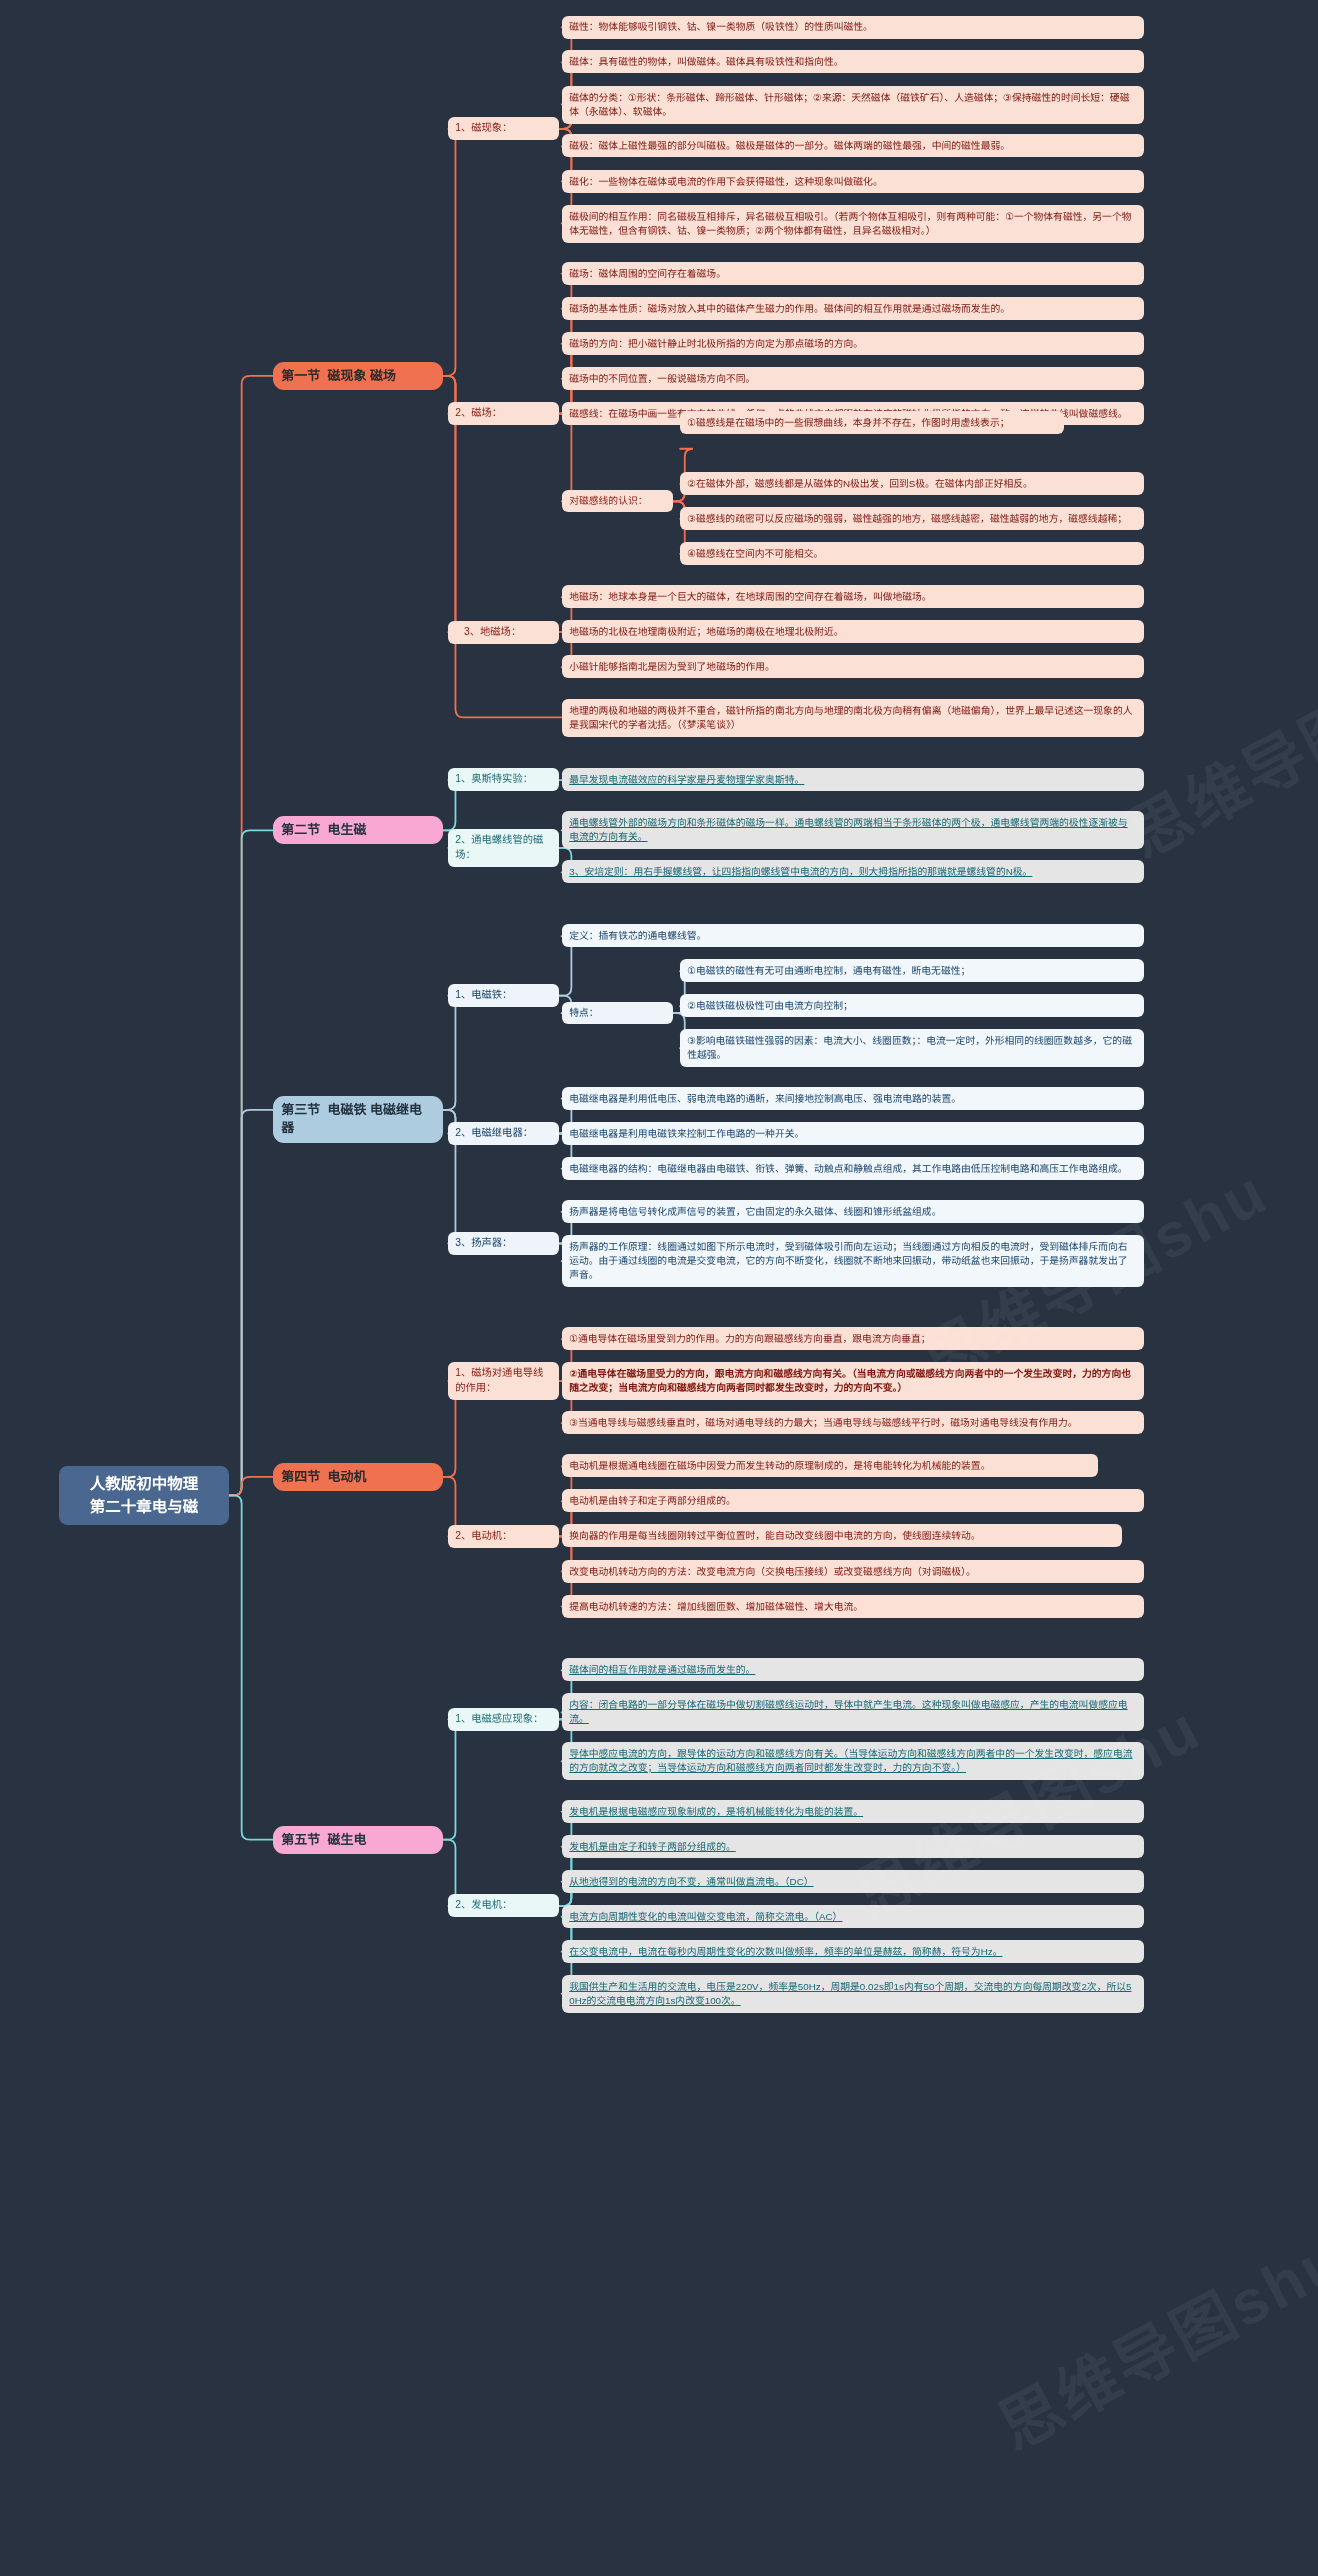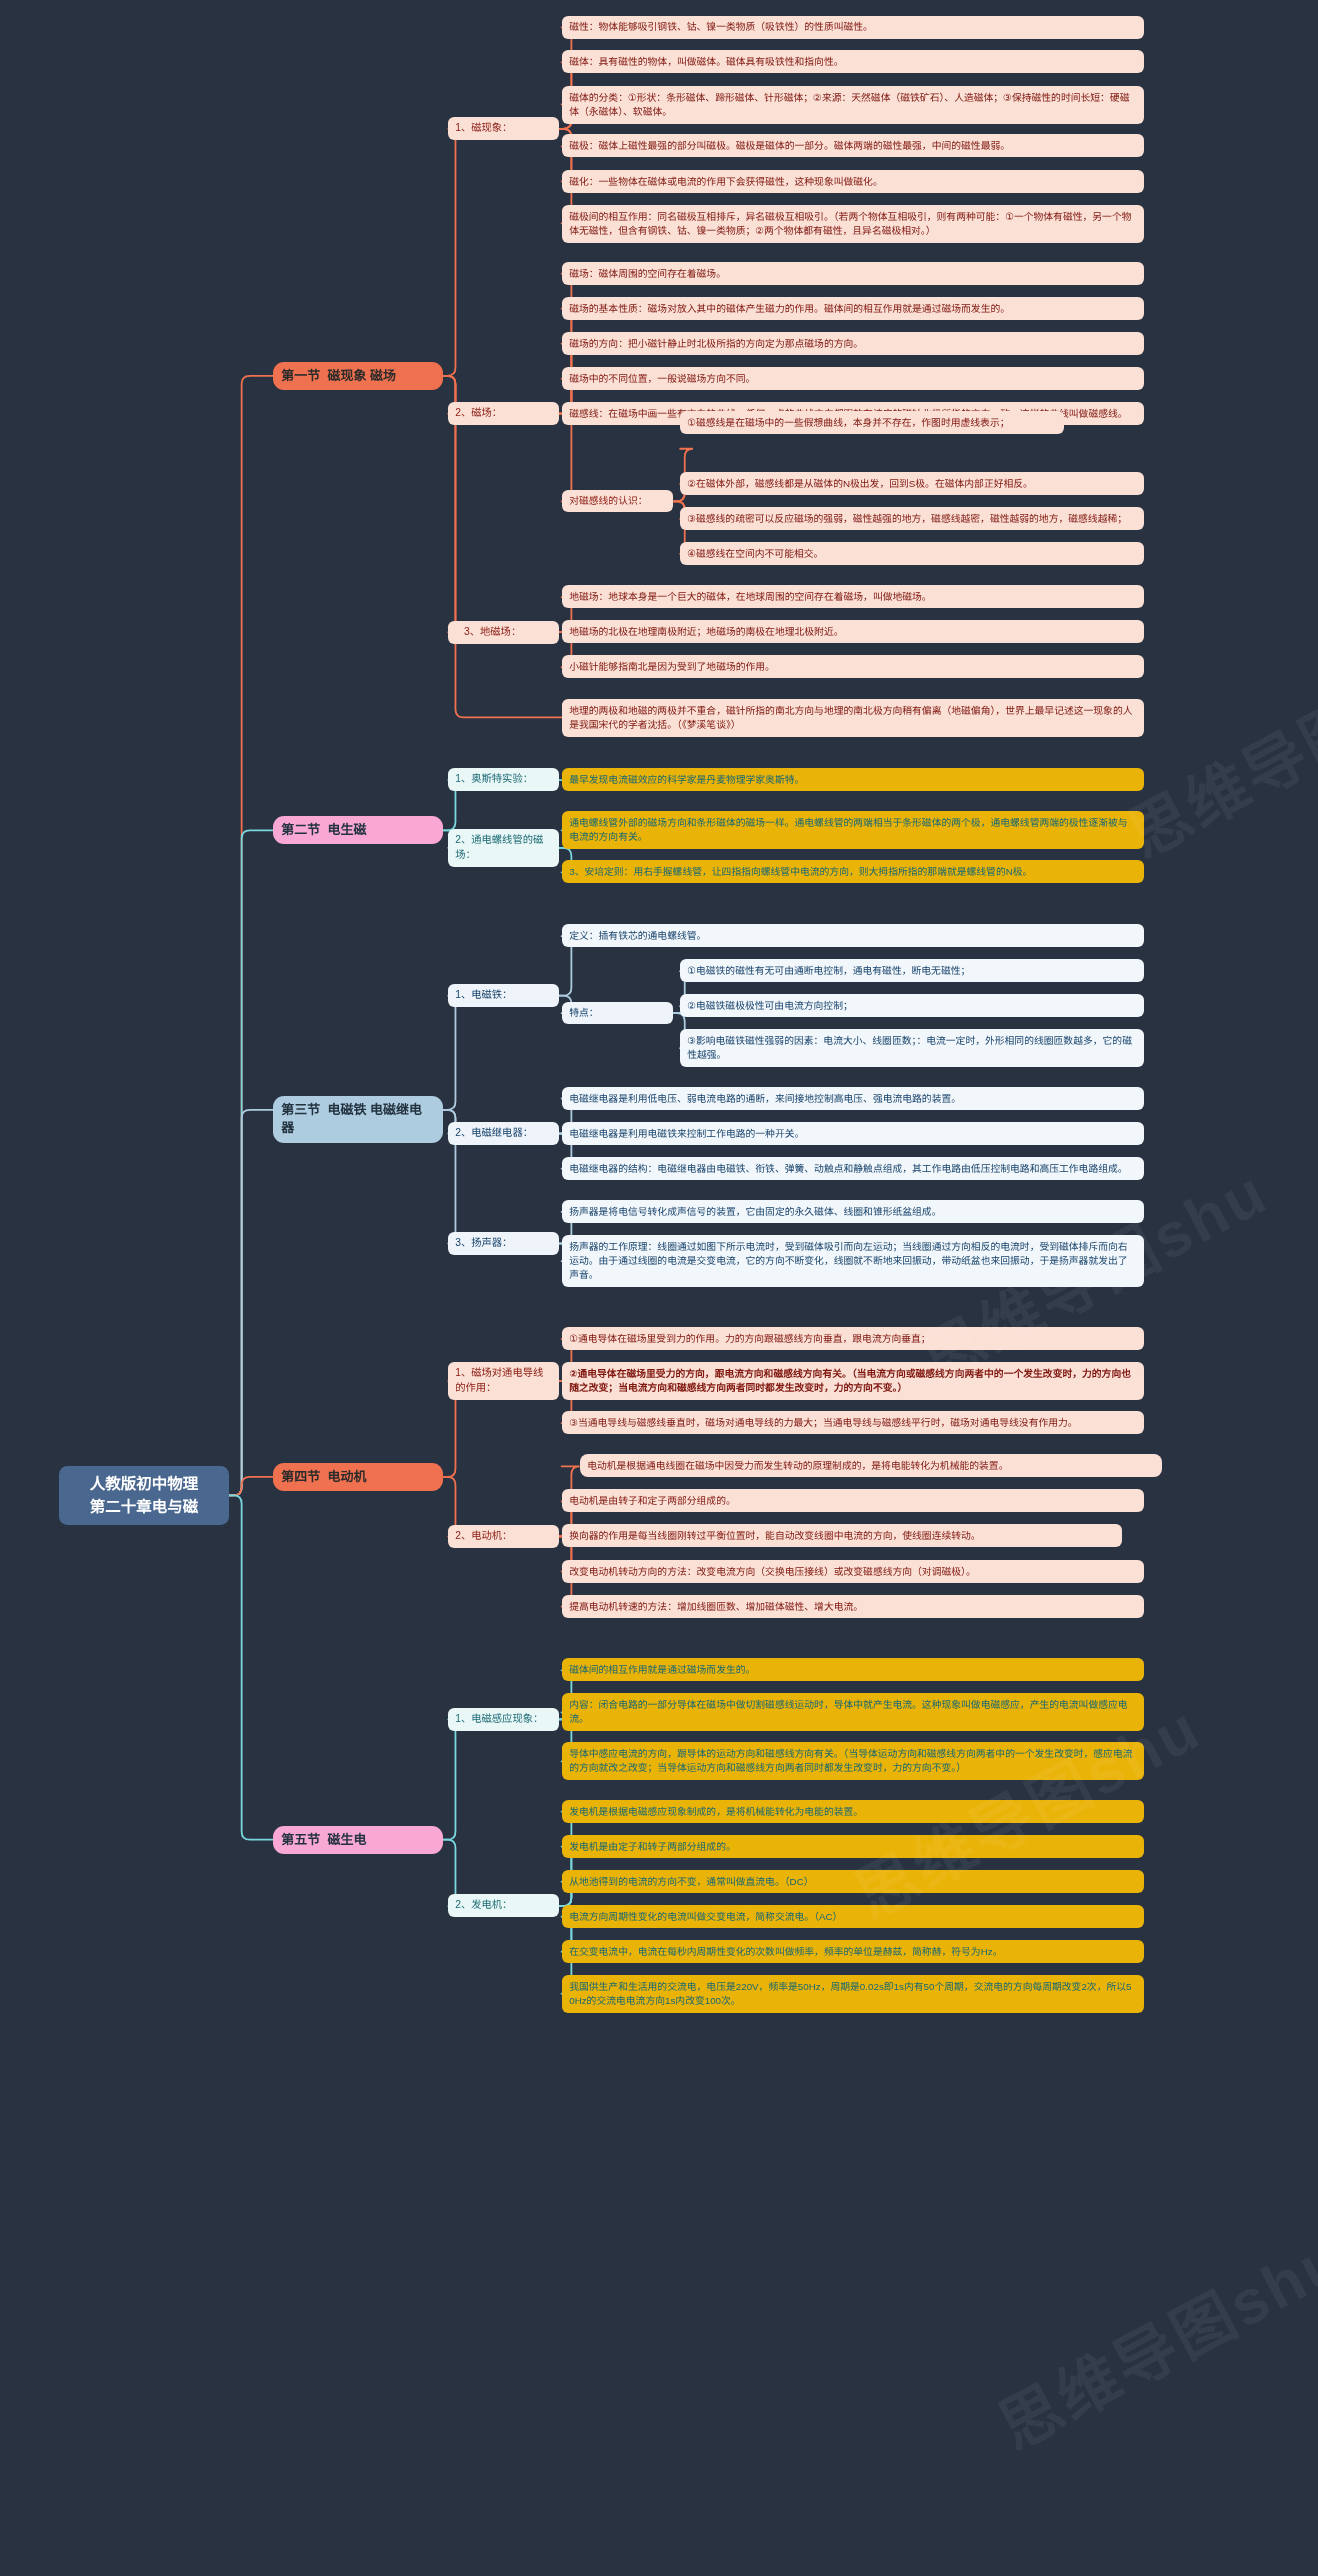--- a/index.html
+++ b/index.html
@@ -68,21 +68,21 @@
   .h2-orange { background: #FBE0D5; color: #8A1A12; }
   .h2-cyan   { background: #E9F7F7; color: #1C6A74; }
   .h2-blue   { background: #EEF4F9; color: #14416B; }
 
   
   .n-h3 { font-size: 9.8px; padding: 4.1px 7.2px; border-radius: 6.2px; }
 
   
   .n-leaf { font-size: 9.8px; padding: 4.6px 7.2px; border-radius: 6.2px; display:block; }
   .leaf-orange { background: #FBE0D5; color: #7E160F; }
-  .leaf-cyan   { background: #eab308; color: #186873; }
+  .leaf-cyan   { background: #e5e5e5; color: #186873; text-decoration: underline; }
   .leaf-blue   { background: #F2F7FB; color: #17436C; }
 </style>
 </head>
 <body>
 
 <div id="canvas" style="height: 2793px;">
 
   <svg id="wires" viewBox="0 0 2560 5421" preserveAspectRatio="none">
       <path d="M445,2902.5 L453,2902.5 Q469,2902.5 469,2886.5 L469,745.5 Q469,729.5 485,729.5 L530,729.5" fill="none" stroke="#F0714F" stroke-width="3.5" stroke-linecap="round"></path>
       <path d="M860,729.5 L868,729.5 Q884,729.5 884,713.5 L884,266 Q884,250 900,250 L870,250" fill="none" stroke="#F0714F" stroke-width="3.5" stroke-linecap="round"></path>
@@ -205,21 +205,21 @@
       <div class="node n-leaf leaf-blue" style="left: 562px; top: 1157px; width: 582px;">电磁继电器的结构：电磁继电器由电磁铁、衔铁、弹簧、动触点和静触点组成，其工作电路由低压控制电路和高压工作电路组成。</div>
       <div class="node n-h2 h2-blue" style="left: 448px; top: 1122px; width: 111px;">2、电磁继电器：</div>
       <div class="node n-leaf leaf-blue" style="left: 562px; top: 1200px; width: 582px;">扬声器是将电信号转化成声信号的装置，它由固定的永久磁体、线圈和锥形纸盆组成。</div>
       <div class="node n-leaf leaf-blue" style="left: 562px; top: 1235px; width: 582px;">扬声器的工作原理：线圈通过如图下所示电流时，受到磁体吸引而向左运动；当线圈通过方向相反的电流时，受到磁体排斥而向右运动。由于通过线圈的电流是交变电流，它的方向不断变化，线圈就不断地来回振动，带动纸盆也来回振动，于是扬声器就发出了声音。</div>
       <div class="node n-h2 h2-blue" style="left: 448px; top: 1232px; width: 111px;">3、扬声器：</div>
       <div class="node n-sec sec-blue" style="left: 273px; top: 1096px; width: 170px;">第三节  电磁铁 电磁继电器</div>
       <div class="node n-leaf leaf-orange" style="left: 562px; top: 1327px; width: 582px;">①通电导体在磁场里受到力的作用。力的方向跟磁感线方向垂直，跟电流方向垂直；</div>
       <div class="node n-leaf leaf-orange" style="left: 562px; top: 1362px; width: 582px; font-weight: bold;">②通电导体在磁场里受力的方向，跟电流方向和磁感线方向有关。（当电流方向或磁感线方向两者中的一个发生改变时，力的方向也随之改变；当电流方向和磁感线方向两者同时都发生改变时，力的方向不变。）</div>
       <div class="node n-leaf leaf-orange" style="left: 562px; top: 1411px; width: 582px;">③当通电导线与磁感线垂直时，磁场对通电导线的力最大；当通电导线与磁感线平行时，磁场对通电导线没有作用力。</div>
       <div class="node n-h2 h2-orange" style="left: 448px; top: 1362px; width: 111px;">1、磁场对通电导线的作用：</div>
-      <div class="node n-leaf leaf-orange" style="left: 580px; top: 1454px; width: 582px; border-radius: 8px;">电动机是根据通电线圈在磁场中因受力而发生转动的原理制成的，是将电能转化为机械能的装置。</div>
+      <div class="node n-leaf leaf-orange" style="left: 562px; top: 1454px; width: 536px;">电动机是根据通电线圈在磁场中因受力而发生转动的原理制成的，是将电能转化为机械能的装置。</div>
       <div class="node n-leaf leaf-orange" style="left: 562px; top: 1489px; width: 582px;">电动机是由转子和定子两部分组成的。</div>
       <div class="node n-leaf leaf-orange" style="left: 562px; top: 1524px; width: 560px;">换向器的作用是每当线圈刚转过平衡位置时，能自动改变线圈中电流的方向，使线圈连续转动。</div>
       <div class="node n-leaf leaf-orange" style="left: 562px; top: 1560px; width: 582px;">改变电动机转动方向的方法：改变电流方向（交换电压接线）或改变磁感线方向（对调磁极）。</div>
       <div class="node n-leaf leaf-orange" style="left: 562px; top: 1595px; width: 582px;">提高电动机转速的方法：增加线圈匝数、增加磁体磁性、增大电流。</div>
       <div class="node n-h2 h2-orange" style="left: 448px; top: 1525px; width: 111px;">2、电动机：</div>
       <div class="node n-sec sec-orange" style="left: 273px; top: 1463px; width: 170px;">第四节  电动机</div>
       <div class="node n-leaf leaf-cyan" style="left: 562px; top: 1658px; width: 582px;">磁体间的相互作用就是通过磁场而发生的。</div>
       <div class="node n-leaf leaf-cyan" style="left: 562px; top: 1693px; width: 582px;">内容：闭合电路的一部分导体在磁场中做切割磁感线运动时，导体中就产生电流。这种现象叫做电磁感应，产生的电流叫做感应电流。</div>
       <div class="node n-leaf leaf-cyan" style="left: 562px; top: 1742px; width: 582px;">导体中感应电流的方向，跟导体的运动方向和磁感线方向有关。（当导体运动方向和磁感线方向两者中的一个发生改变时，感应电流的方向就改之改变；当导体运动方向和磁感线方向两者同时都发生改变时，力的方向不变。）</div>
       <div class="node n-h2 h2-cyan" style="left: 448px; top: 1708px; width: 111px;">1、电磁感应现象：</div>

